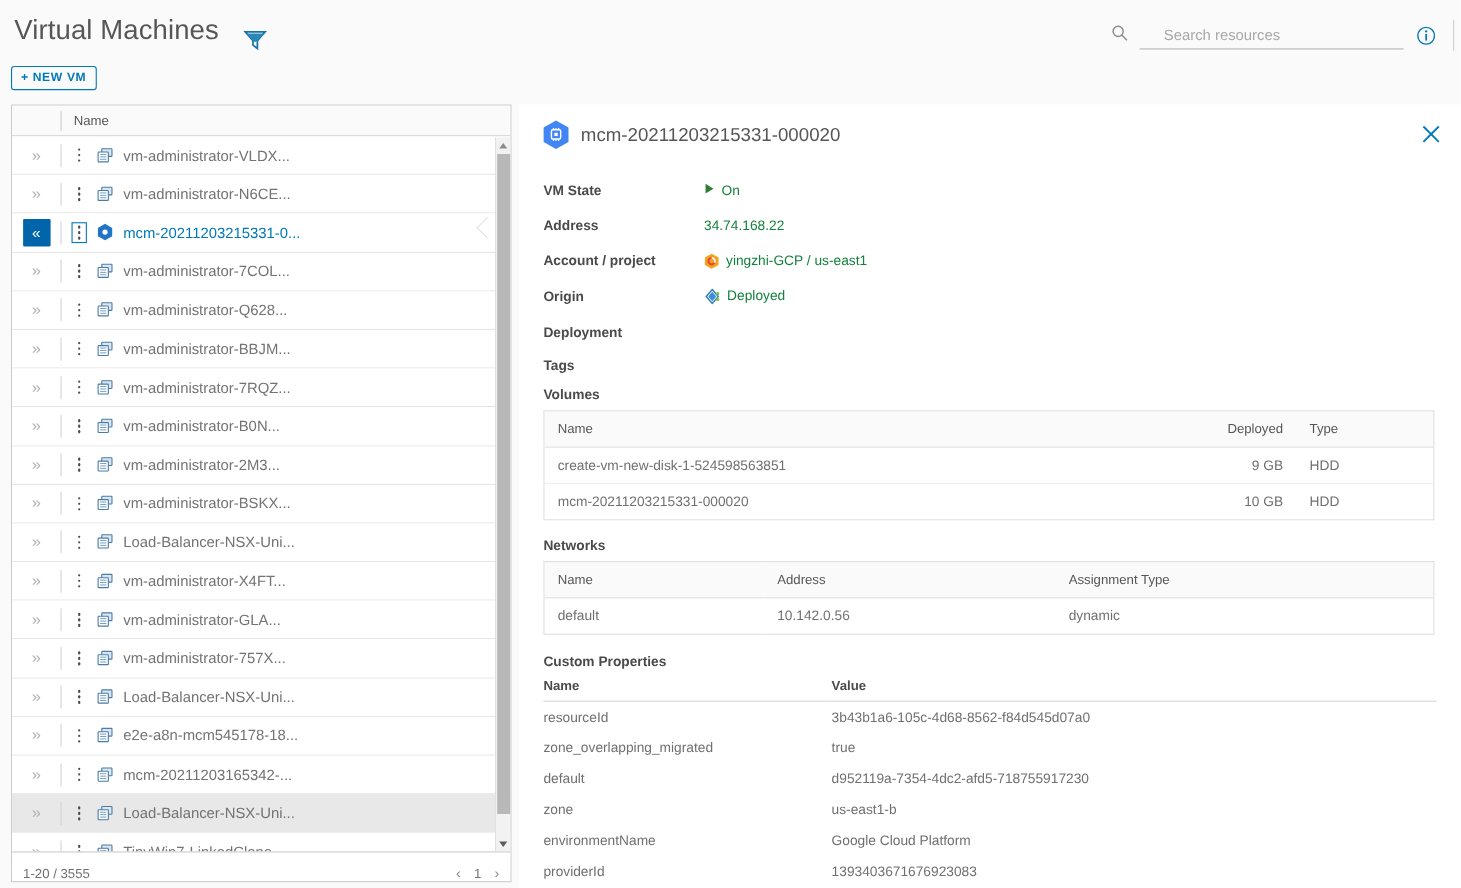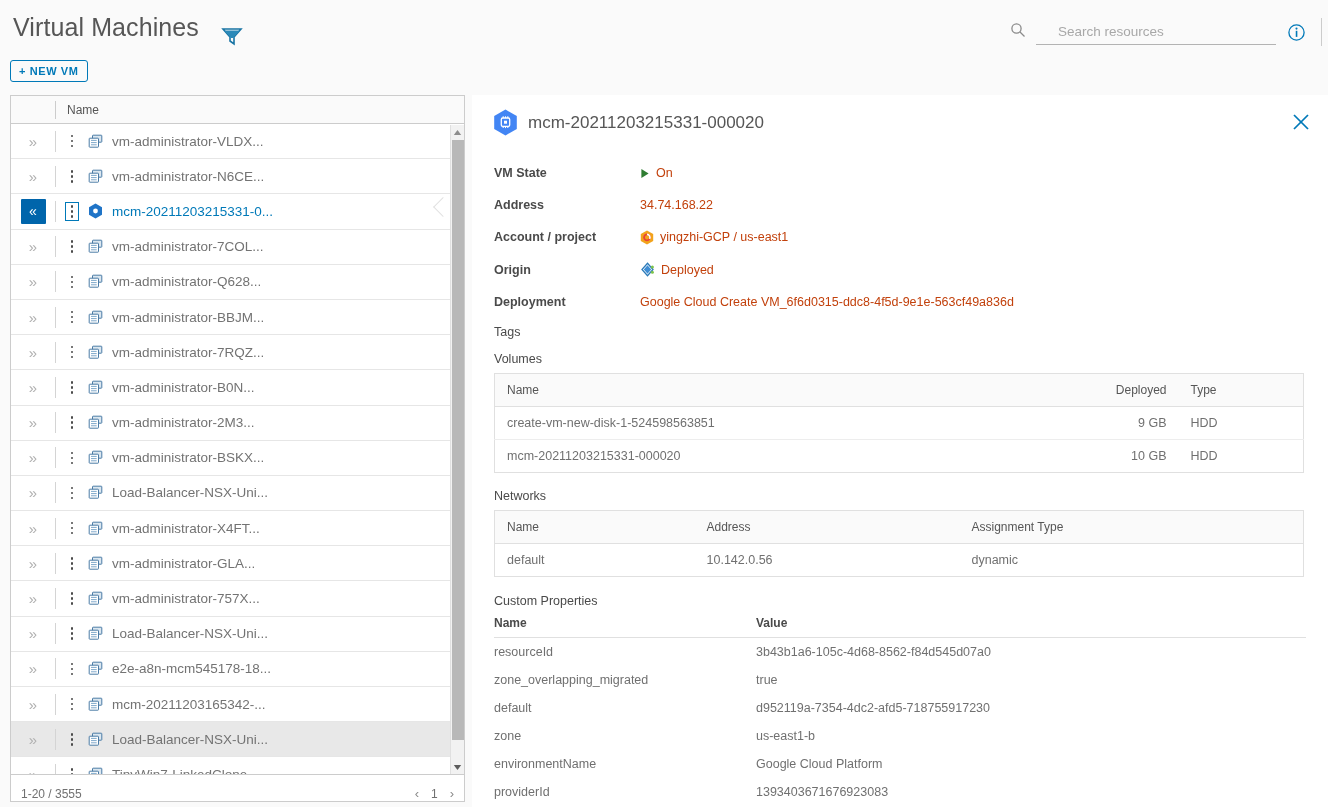--- a/index.html
+++ b/index.html
@@ -151,23 +151,23 @@
     display: flex; align-items: center; gap: 10px;
   }
   .detail-title { font-size: 17px; color: #565656; font-weight: 400; }
   .detail-close {
     position: absolute; right: 18px; top: 18px;
     width: 18px; height: 18px; cursor: pointer;
   }
   .props { position: absolute; left: 22px; top: 62px; width: 812px; }
   .prop-row { display: flex; align-items: center; height: 32.2px; }
   .prop-label { width: 146px; font-size: 12.5px; font-weight: bold; color: #4a4a4a; }
-  .prop-value { font-size: 12.5px; color: #c2410c; display: flex; align-items: center; gap: 6px; }
+  .prop-value { font-size: 12.5px; color: #15803d; display: flex; align-items: flex-start; gap: 6px; }
   .sec-title {
-    font-size: 12.5px; font-weight: normal; color: #4a4a4a;
+    font-size: 12.5px; font-weight: bold; color: #4a4a4a;
   }
   .tbl {
     width: 810px; border: 1px solid #e0e0e0; border-collapse: collapse;
     margin-top: 7px; background: #ffffff;
   }
   .tbl thead th {
     background: #fafafa; font-size: 12px; font-weight: normal; color: #565656;
     text-align: left; padding: 9px 12px; border-bottom: 1px solid #e0e0e0;
   }
   .tbl tbody td {
@@ -760,21 +760,20 @@
             <circle cx="12.4" cy="5" r="1.5" fill="#7cc24a"></circle>
             <circle cx="12.4" cy="10.2" r="1.5" fill="#7cc24a"></circle>
           </svg>
         </span>
         <span>Deployed</span>
       </div>
     </div>
 
     <div class="prop-row">
       <div class="prop-label">Deployment</div>
-      <div class="prop-value">Google Cloud Create VM_6f6d0315-ddc8-4f5d-9e1e-563cf49a836d</div>
     </div>
 
     <div style="height:26px;padding-top:7px;">
       <div class="sec-title">Tags</div>
     </div>
 
     <div style="padding-top:8px;">
       <div class="sec-title">Volumes</div>
       <table class="tbl">
         <thead>

